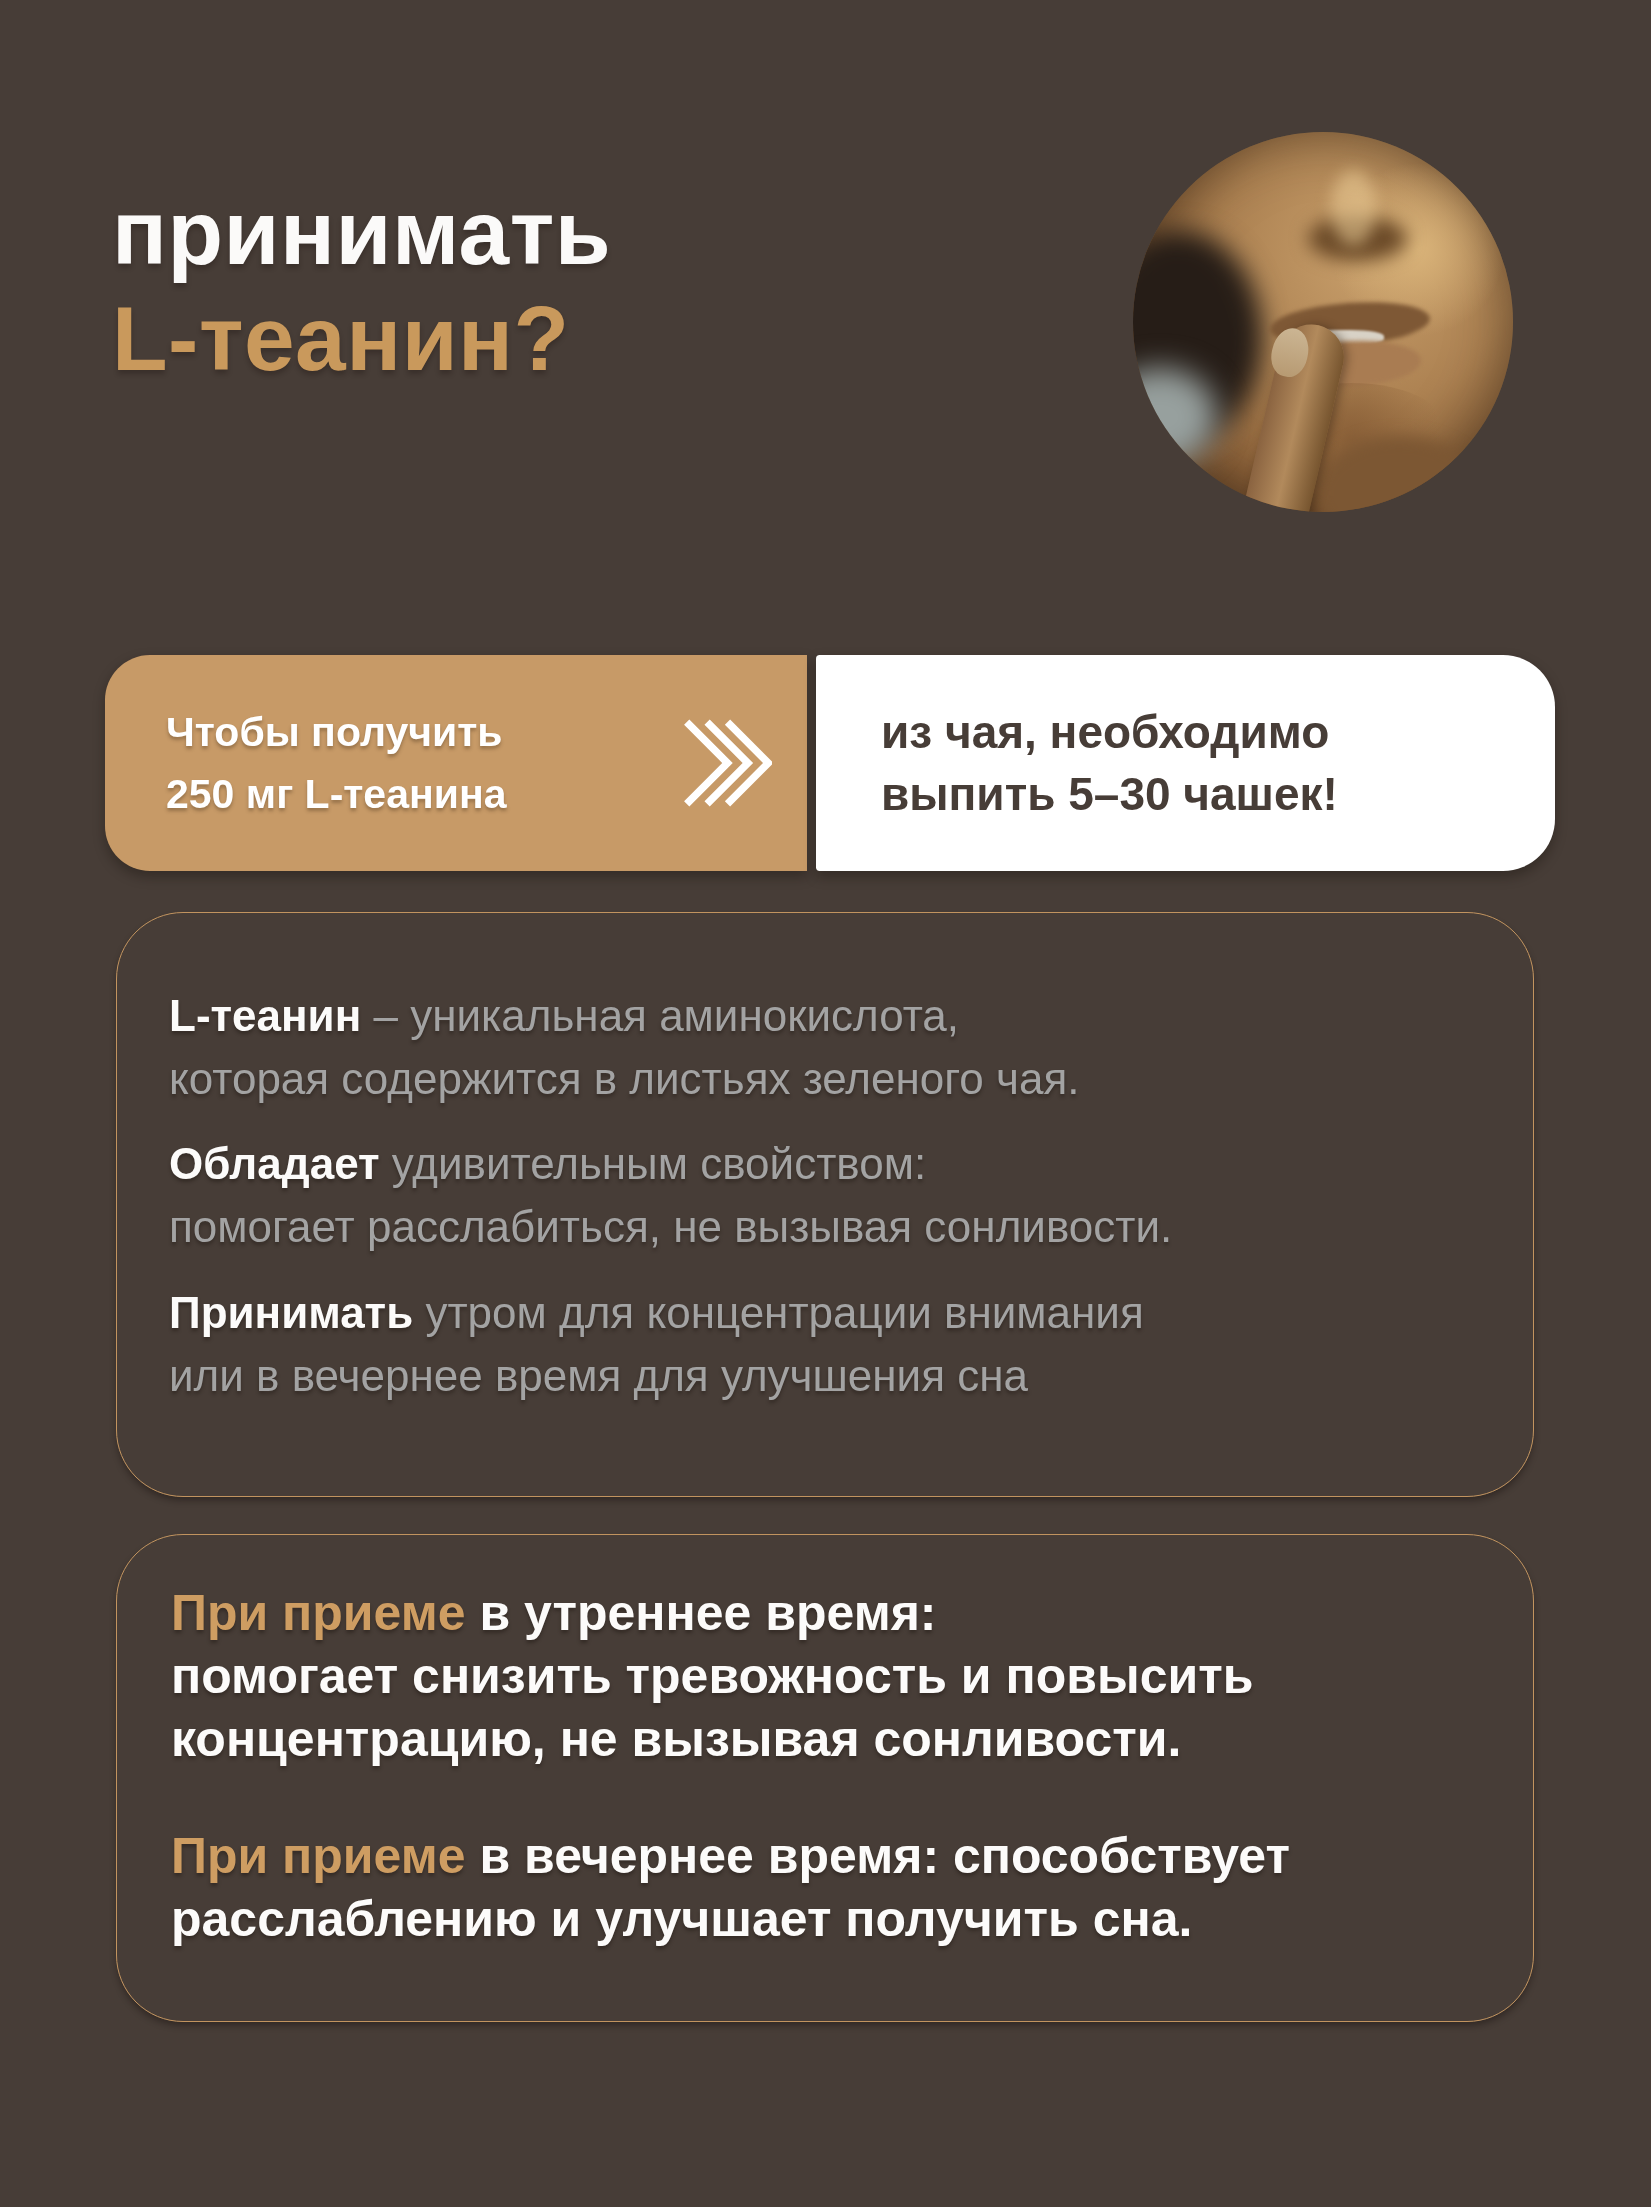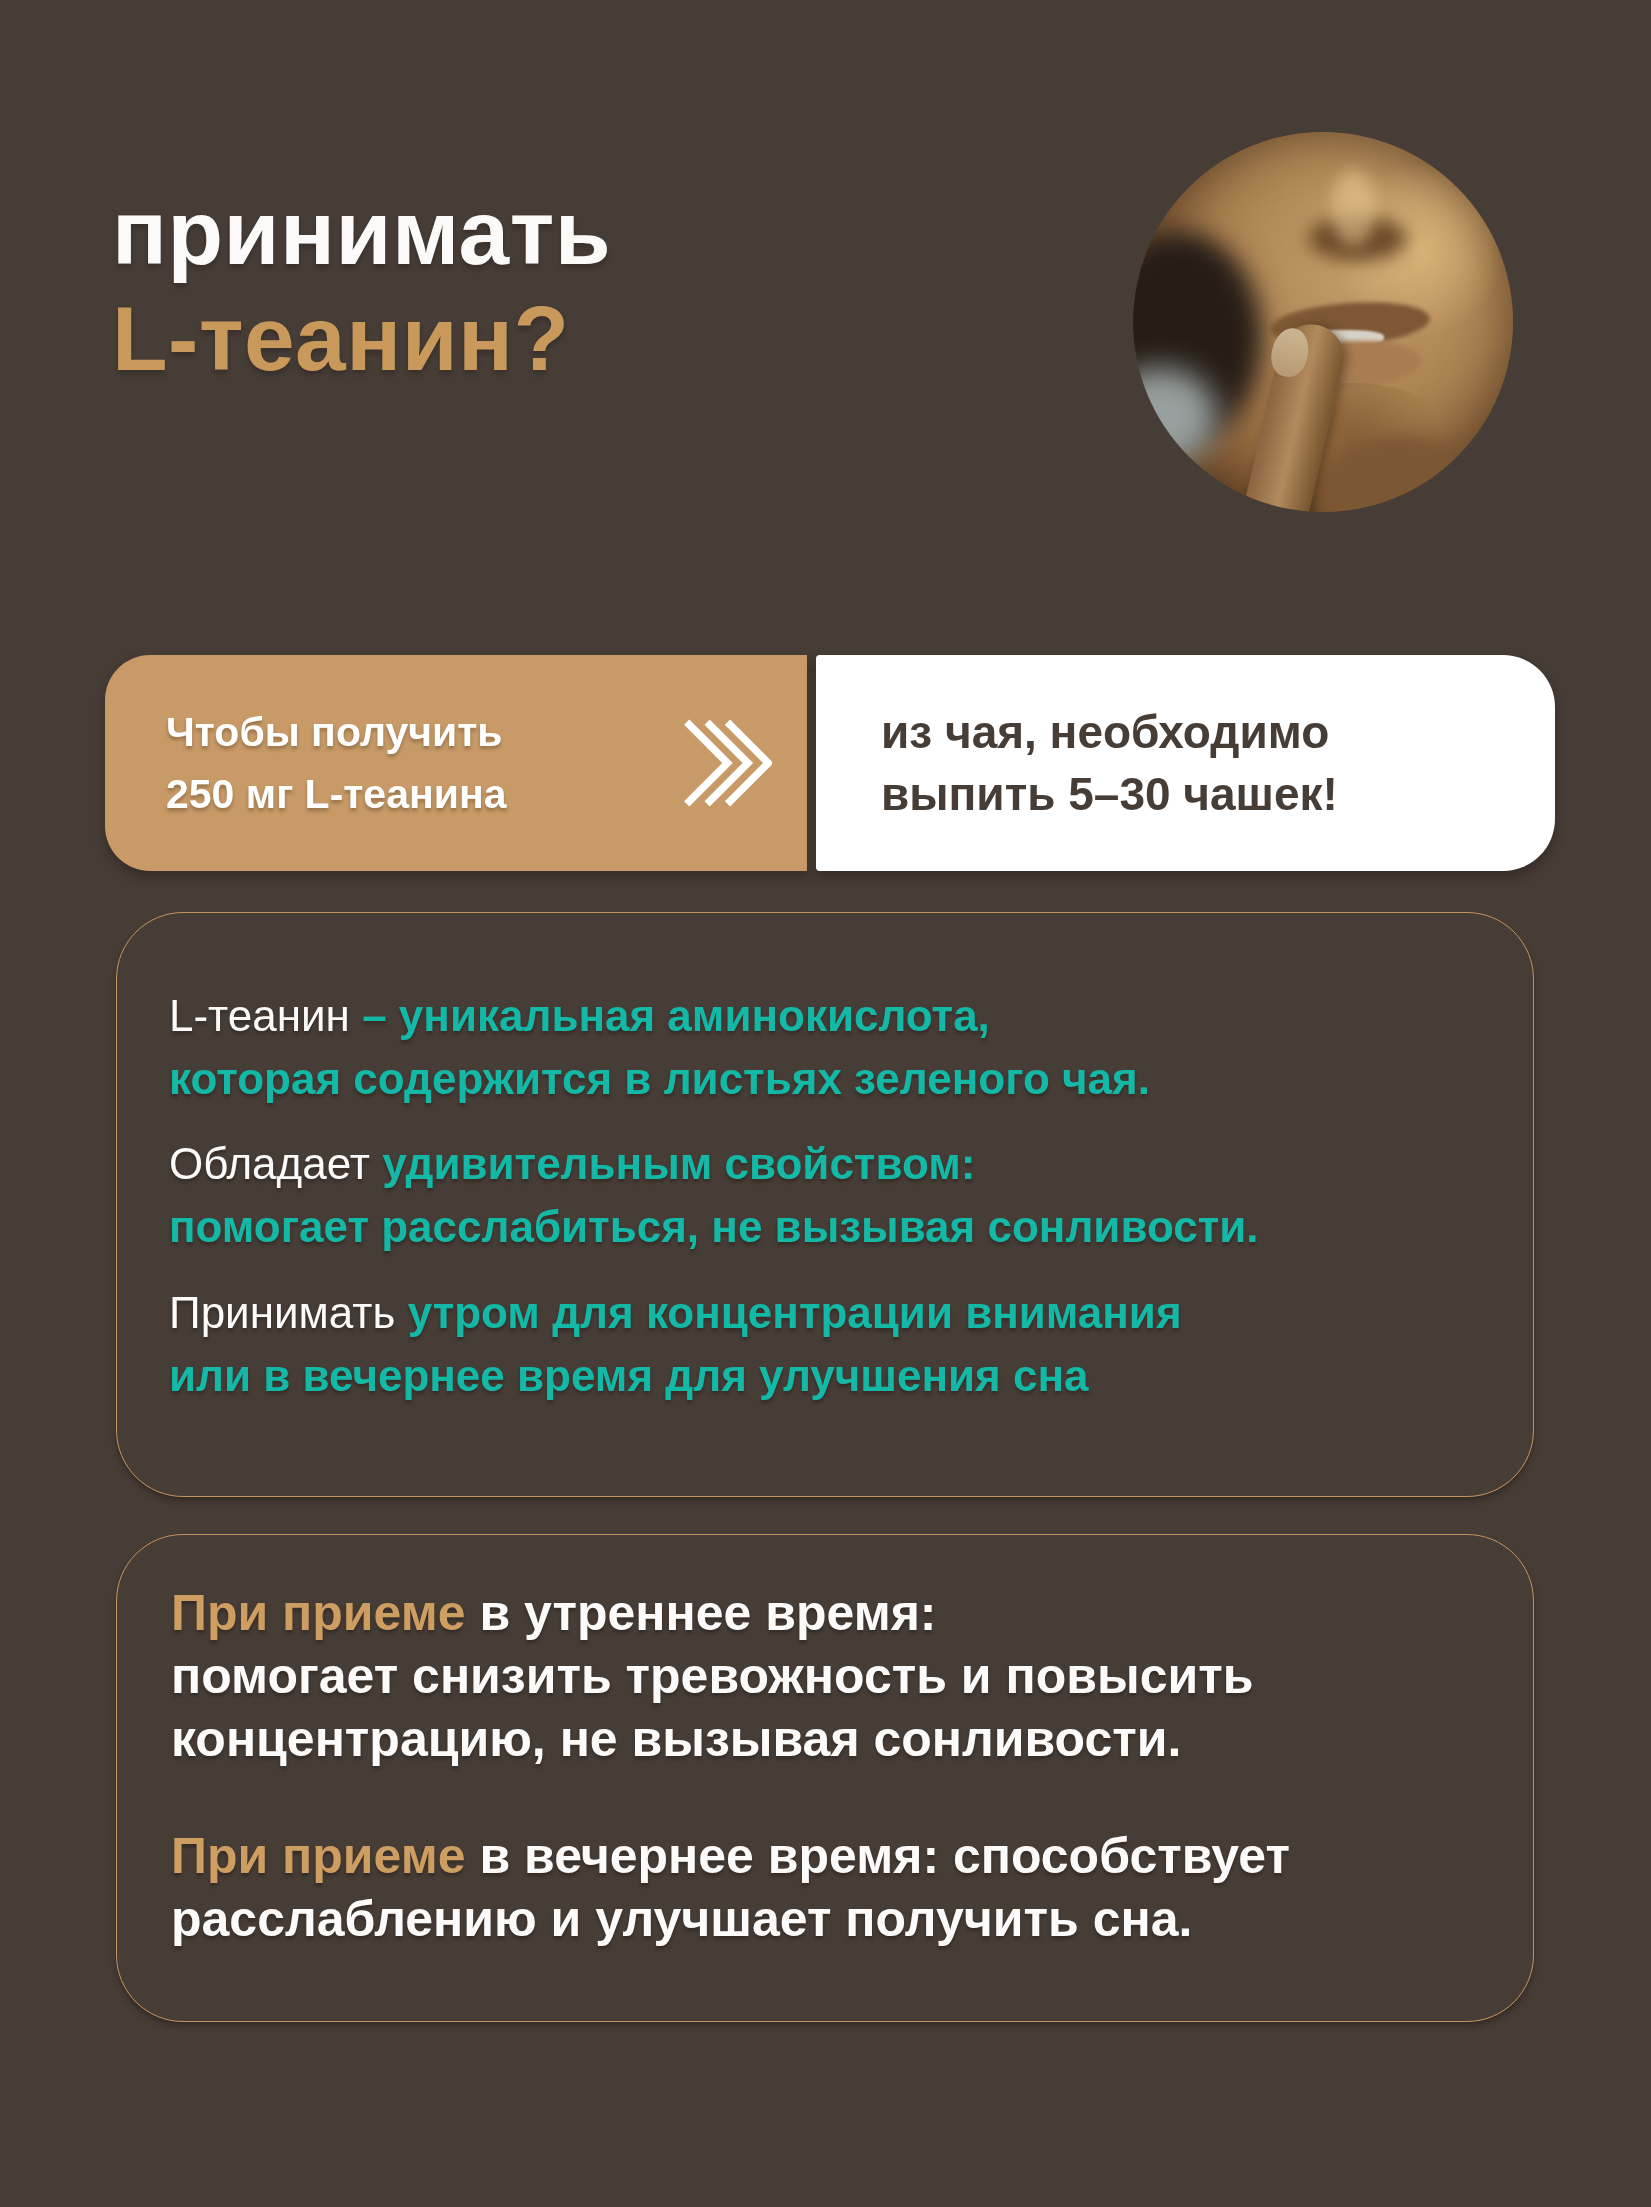--- a/index.html
+++ b/index.html
@@ -78,22 +78,22 @@
   .outline-box{
     position:absolute;left:116px;width:1418px;
     border:1.9px solid #C2945F;border-radius:67px;box-sizing:border-box;
     box-shadow:0 4.7px 7.5px -1.9px rgba(20,14,10,.45);
   }
   .info-box{top:912px;height:585px;padding:71px 65px 0 52px;}
   .usage-box{top:1534px;height:488px;padding:47px 76px 0 54px;}
 
   .para{margin:0 0 22.4px 0;font-size:44px;line-height:63px;}
   .para .line{display:block;}
-  .w{color:#FCFBFA;font-weight:400;}
-  .a{color:#14b8a6;font-weight:700;}
+  .w{color:#FCFBFA;font-weight:700;}
+  .a{color:#a3a3a3;font-weight:400;}
   .info-box .para, .usage-box .para{text-shadow:0 2.8px 3.7px rgba(25,18,12,.40);}
 
   .usage-box .para{font-size:50px;line-height:63px;margin-bottom:54px;}
   .usage-box .lead{color:#CE9D62;font-weight:600;}
   .usage-box .w{font-weight:700;}
 </style>
 </head>
 <body>
 
 <div>

